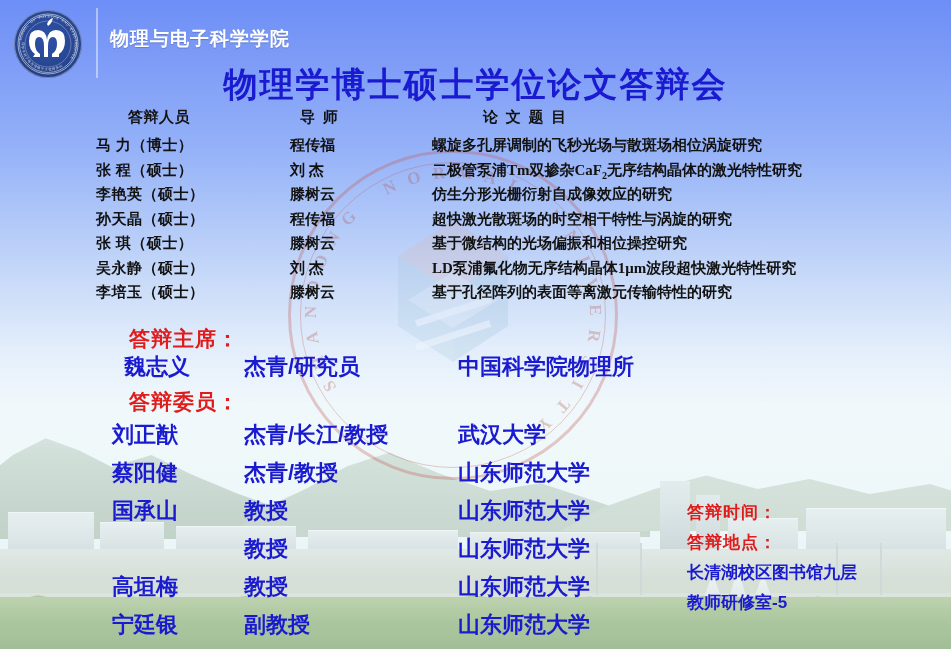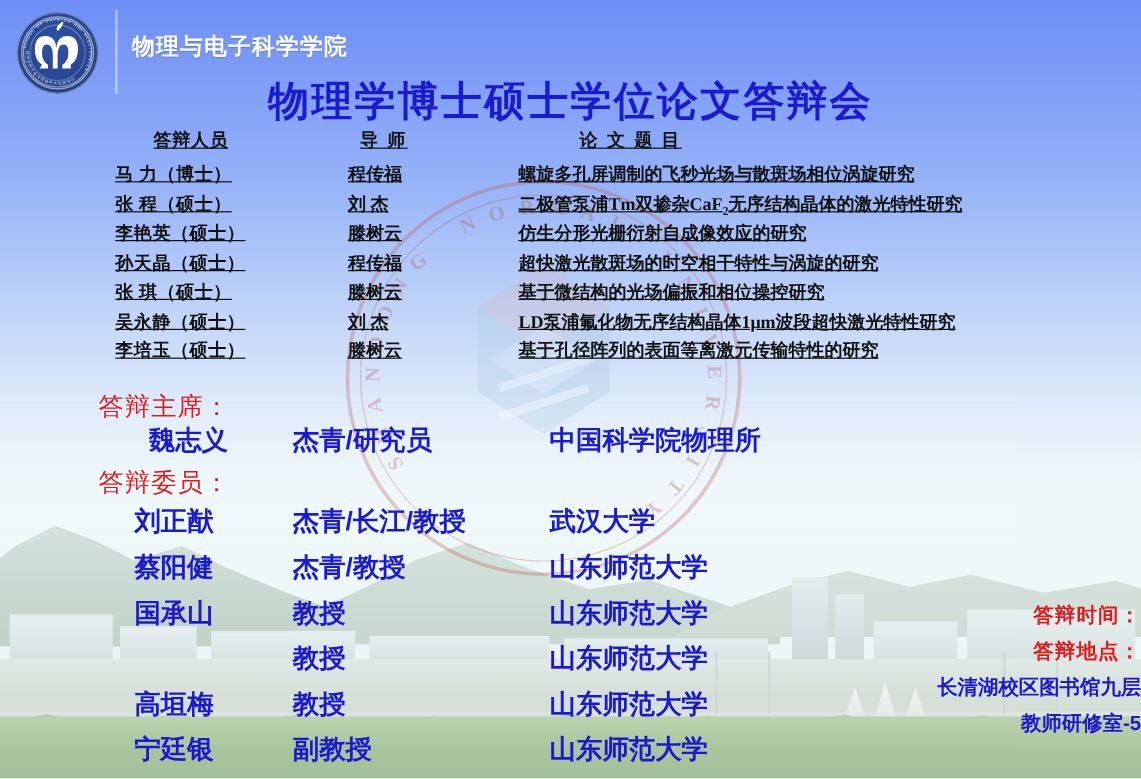--- a/index.html
+++ b/index.html
@@ -110,48 +110,47 @@
   .hdr .c-name{left:128px;width:150px;text-align:left;}
   .hdr .c-adv{left:300px;width:120px;text-align:left;}
   .hdr .c-ttl{left:462px;width:240px;text-align:left;margin-left:21px;}
   .hdr span{
     color:#e01b1b;font-weight:700;font-size:17px;letter-spacing:2px;
     font-family:"Liberation Sans","DejaVu Sans",sans-serif;
   }
   .trow span{
     color:#121212;font-size:15px;font-weight:700;
     font-family:"Liberation Serif","DejaVu Serif",serif;
-    text-decoration:underline;
   }
   .c-name span{letter-spacing:.5px;}
   sub{font-size:10px;vertical-align:sub;}
 
   
   .sec-label{
-    position:absolute;color:#e01b1b;font-weight:400;font-size:21px;
-    font-family:"Liberation Sans","DejaVu Sans",sans-serif;letter-spacing:1px;
+    position:absolute;color:#e01b1b;font-weight:700;font-size:21px;
+    font-family:"Liberation Sans","DejaVu Sans",sans-serif;letter-spacing:1px;margin-left:47px;
   }
   .chair-label{left:82px;top:325px;}
   .chair-row{position:absolute;left:0;top:352px;width:100%;height:30px;}
   .comm-label{left:82px;top:388px;}
   .clist{position:absolute;left:0;top:420px;width:100%;}
   .crow{position:relative;height:38px;}
   .crow span,.chair-row span{
     color:#1a1ad0;font-weight:700;font-size:22px;
     font-family:"Liberation Sans","DejaVu Sans",sans-serif;
   }
   .k1{position:absolute;left:112px;width:150px;}
   .k2{position:absolute;left:244px;width:210px;}
   .k3{position:absolute;left:458px;width:330px;}
   .chair-row .k1{left:124px;}
   .chair-row .k2{left:244px;}
   .chair-row .k3{left:458px;}
 
   
-  .info{position:absolute;right:0;top:498px;width:250px;text-align:right;}
+  .info{position:absolute;right:14px;top:498px;width:250px;text-align:left;}
   .info .lab{
     color:#e01b1b;font-weight:700;font-size:17px;letter-spacing:1px;
     font-family:"Liberation Sans","DejaVu Sans",sans-serif;
     line-height:30px;
   }
   .info .val{
     color:#1a1ad0;font-weight:700;font-size:17px;
     font-family:"Liberation Sans","DejaVu Sans",sans-serif;
     line-height:30px;
   }

